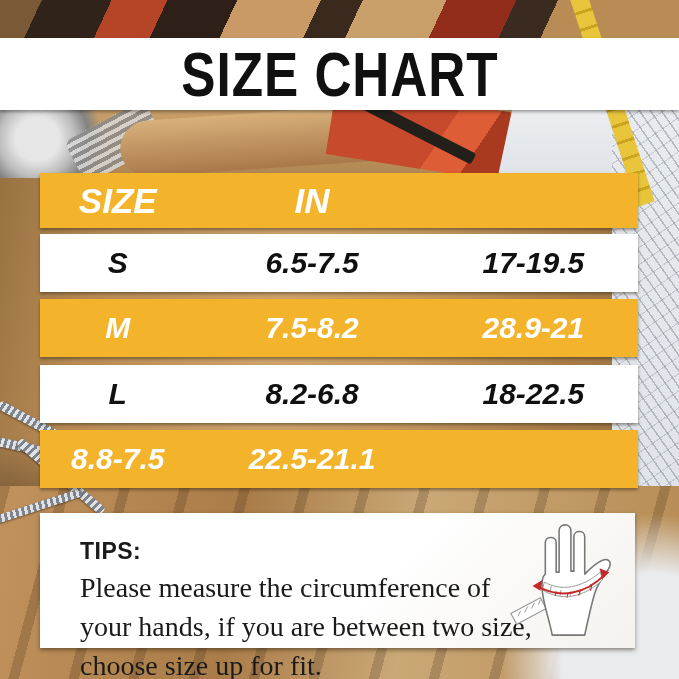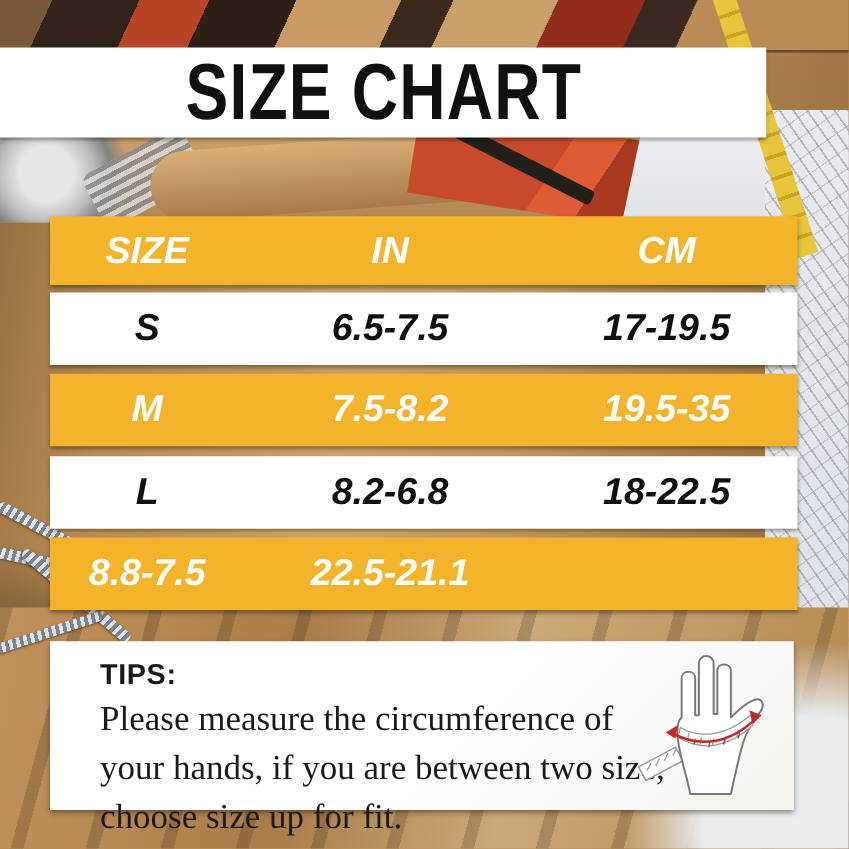--- a/index.html
+++ b/index.html
@@ -44,45 +44,45 @@
       repeating-linear-gradient(105deg, rgba(60,38,20,.22) 0 10px, rgba(0,0,0,0) 10px 58px),
       linear-gradient(100deg,#c1925c 0%,#a97c48 35%,#caa877 60%,#b68a52 100%);}
   .screw{background:repeating-linear-gradient(95deg,#dfe3e8 0 3px,#7d848d 3px 6px);
     border-radius:4px;box-shadow:0 1px 2px rgba(30,20,10,.5);}
   .s1{left:-8px;top:428px;width:120px;height:9px;transform:rotate(28deg);}
   .s2{left:-12px;top:450px;width:140px;height:9px;transform:rotate(12deg);}
   .s3{left:6px;top:472px;width:110px;height:9px;transform:rotate(40deg);}
   .s4{left:-6px;top:502px;width:90px;height:8px;transform:rotate(-18deg);}
 
   
-  .banner{position:absolute;left:0;top:38px;width:613px;height:72px;z-index:2;
+  .banner{position:absolute;left:0;top:38px;width:679px;height:72px;z-index:2;
     background:#ffffff;box-shadow:0 2px 3px rgba(0,0,0,.35);
     display:flex;align-items:center;justify-content:center;}
   .banner h1{margin:0;font-size:54px;font-weight:bold;color:#101010;letter-spacing:1px;
     transform:scale(.95,1.18);transform-origin:center;}
 
   
   .size-table{position:absolute;left:40px;top:173px;width:598px;z-index:2;}
   .trow{display:grid;grid-template-columns:26% 39% 35%;align-items:center;
     box-shadow:0 2px 3px rgba(40,30,10,.45);}
   .trow span{text-align:center;font-style:italic;font-weight:bold;}
   .thead{height:55px;margin-bottom:6px;background:#F3B42C;}
-  .thead span{color:#ffffff;font-size:30px;}
+  .thead span{color:#ffffff;font-size:35px;}
   .r-white{height:58px;background:#ffffff;}
   .r-white span{color:#101010;font-size:30px;}
   .r-yellow{height:58px;background:#F3B42C;}
   .r-yellow span{color:#ffffff;font-size:30px;}
   .mb7{margin-bottom:7px;} .mb8{margin-bottom:8px;}
 
   
   .tips-box{position:absolute;left:40px;top:513px;width:595px;height:135px;z-index:2;
     background:linear-gradient(135deg,#ffffff 0 55%,#f4f2ee 100%);
     box-shadow:0 2px 4px rgba(40,30,15,.5);box-sizing:border-box;
     padding:13px 140px 10px 40px;}
-  .tips-label{font-size:23px;font-weight:bold;color:#1a1a1a;letter-spacing:.5px;margin-bottom:3px;}
+  .tips-label{font-size:23px;font-weight:bold;color:#1a1a1a;letter-spacing:.5px;margin-bottom:3px;margin-top:12px;}
   .tips-text{font-family:Liberation Serif, serif;font-size:28px;line-height:1.4;color:#1a1a1a;width:452px;}
   .hand{position:absolute;right:8px;top:4px;width:122px;height:128px;}
 </style>
 </head>
 <body>
 
 <div class="bg">
   <div class="bg-top"></div>
   <div class="bg-mid">
     <div class="spool"></div>
@@ -103,31 +103,30 @@
 </div>
 
 <div class="banner">
   <h1>SIZE CHART</h1>
 </div>
 
 <div class="size-table">
   <div class="trow thead">
     <span>SIZE</span>
     <span>IN</span>
-    <span>CM</span>
   </div>
   <div class="trow r-white mb7">
     <span>S</span>
     <span>6.5-7.5</span>
     <span>17-19.5</span>
   </div>
   <div class="trow r-yellow mb8">
     <span>M</span>
     <span>7.5-8.2</span>
-    <span>19.5-35</span>
+    <span>28.9-21</span>
   </div>
   <div class="trow r-white mb7">
     <span>L</span>
     <span>8.2-6.8</span>
     <span>18-22.5</span>
   </div>
   <div class="trow r-yellow">
     <span>8.8-7.5</span>
     <span>22.5-21.1</span>
   </div>

